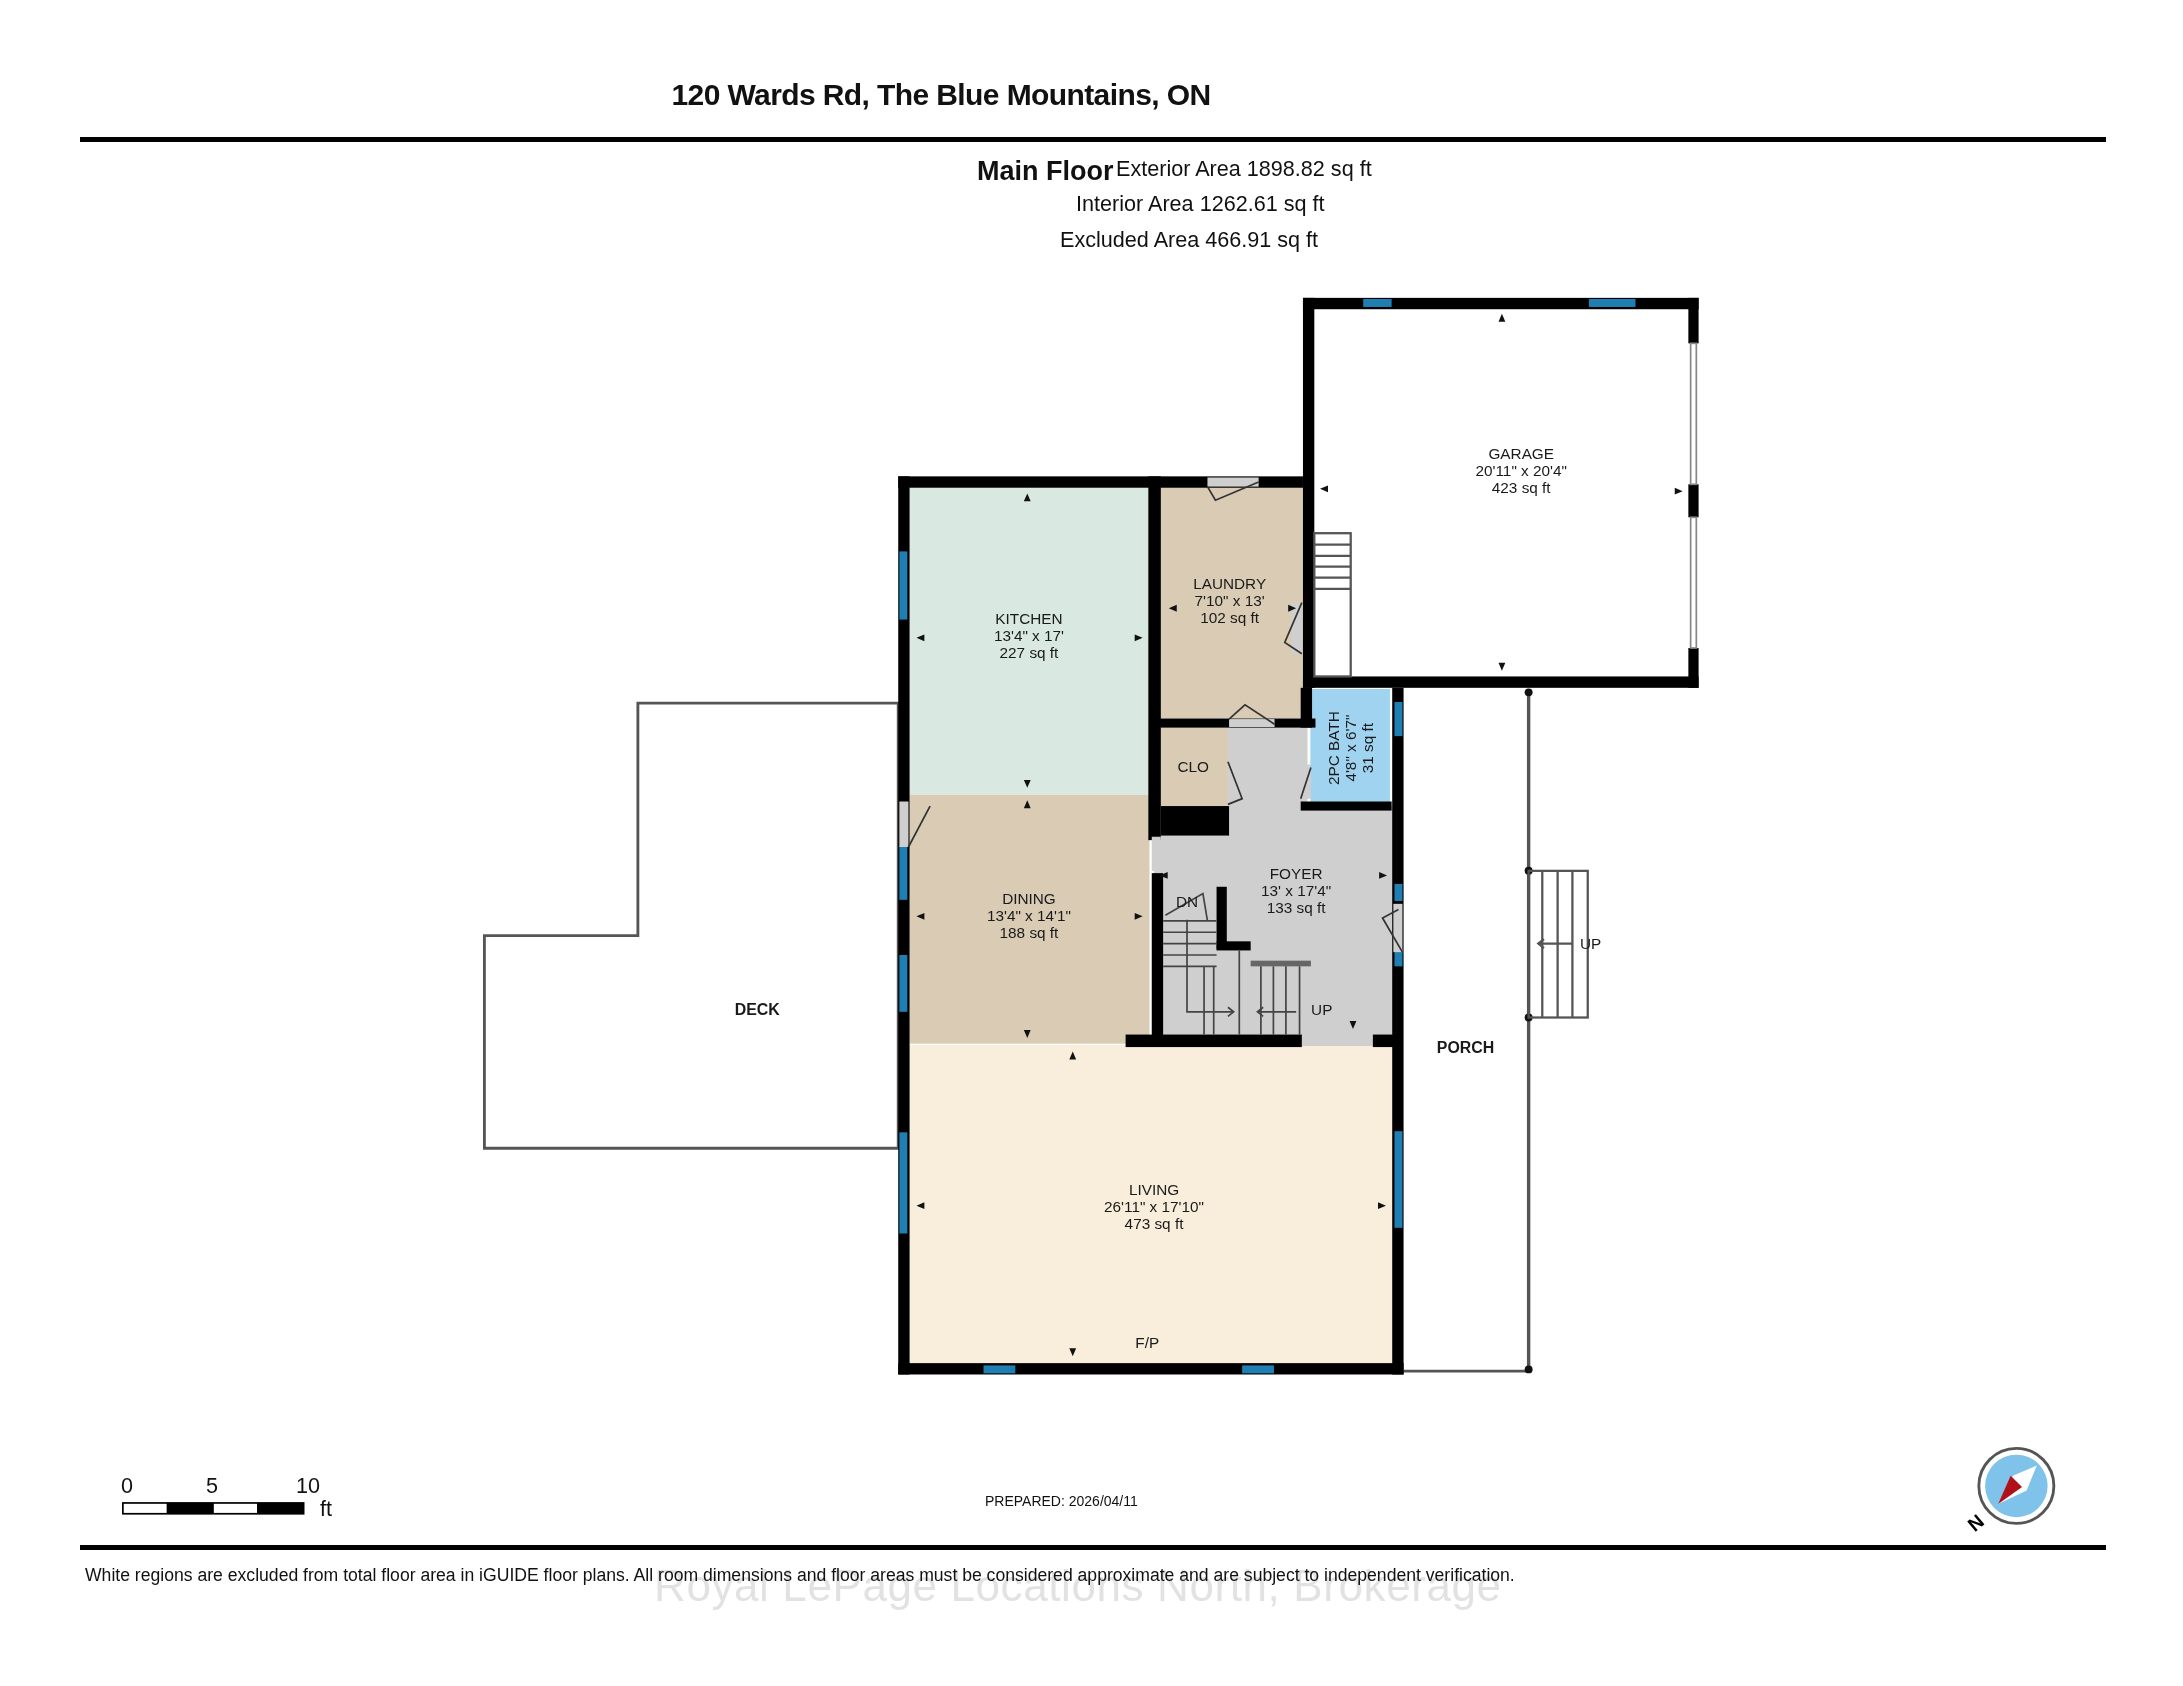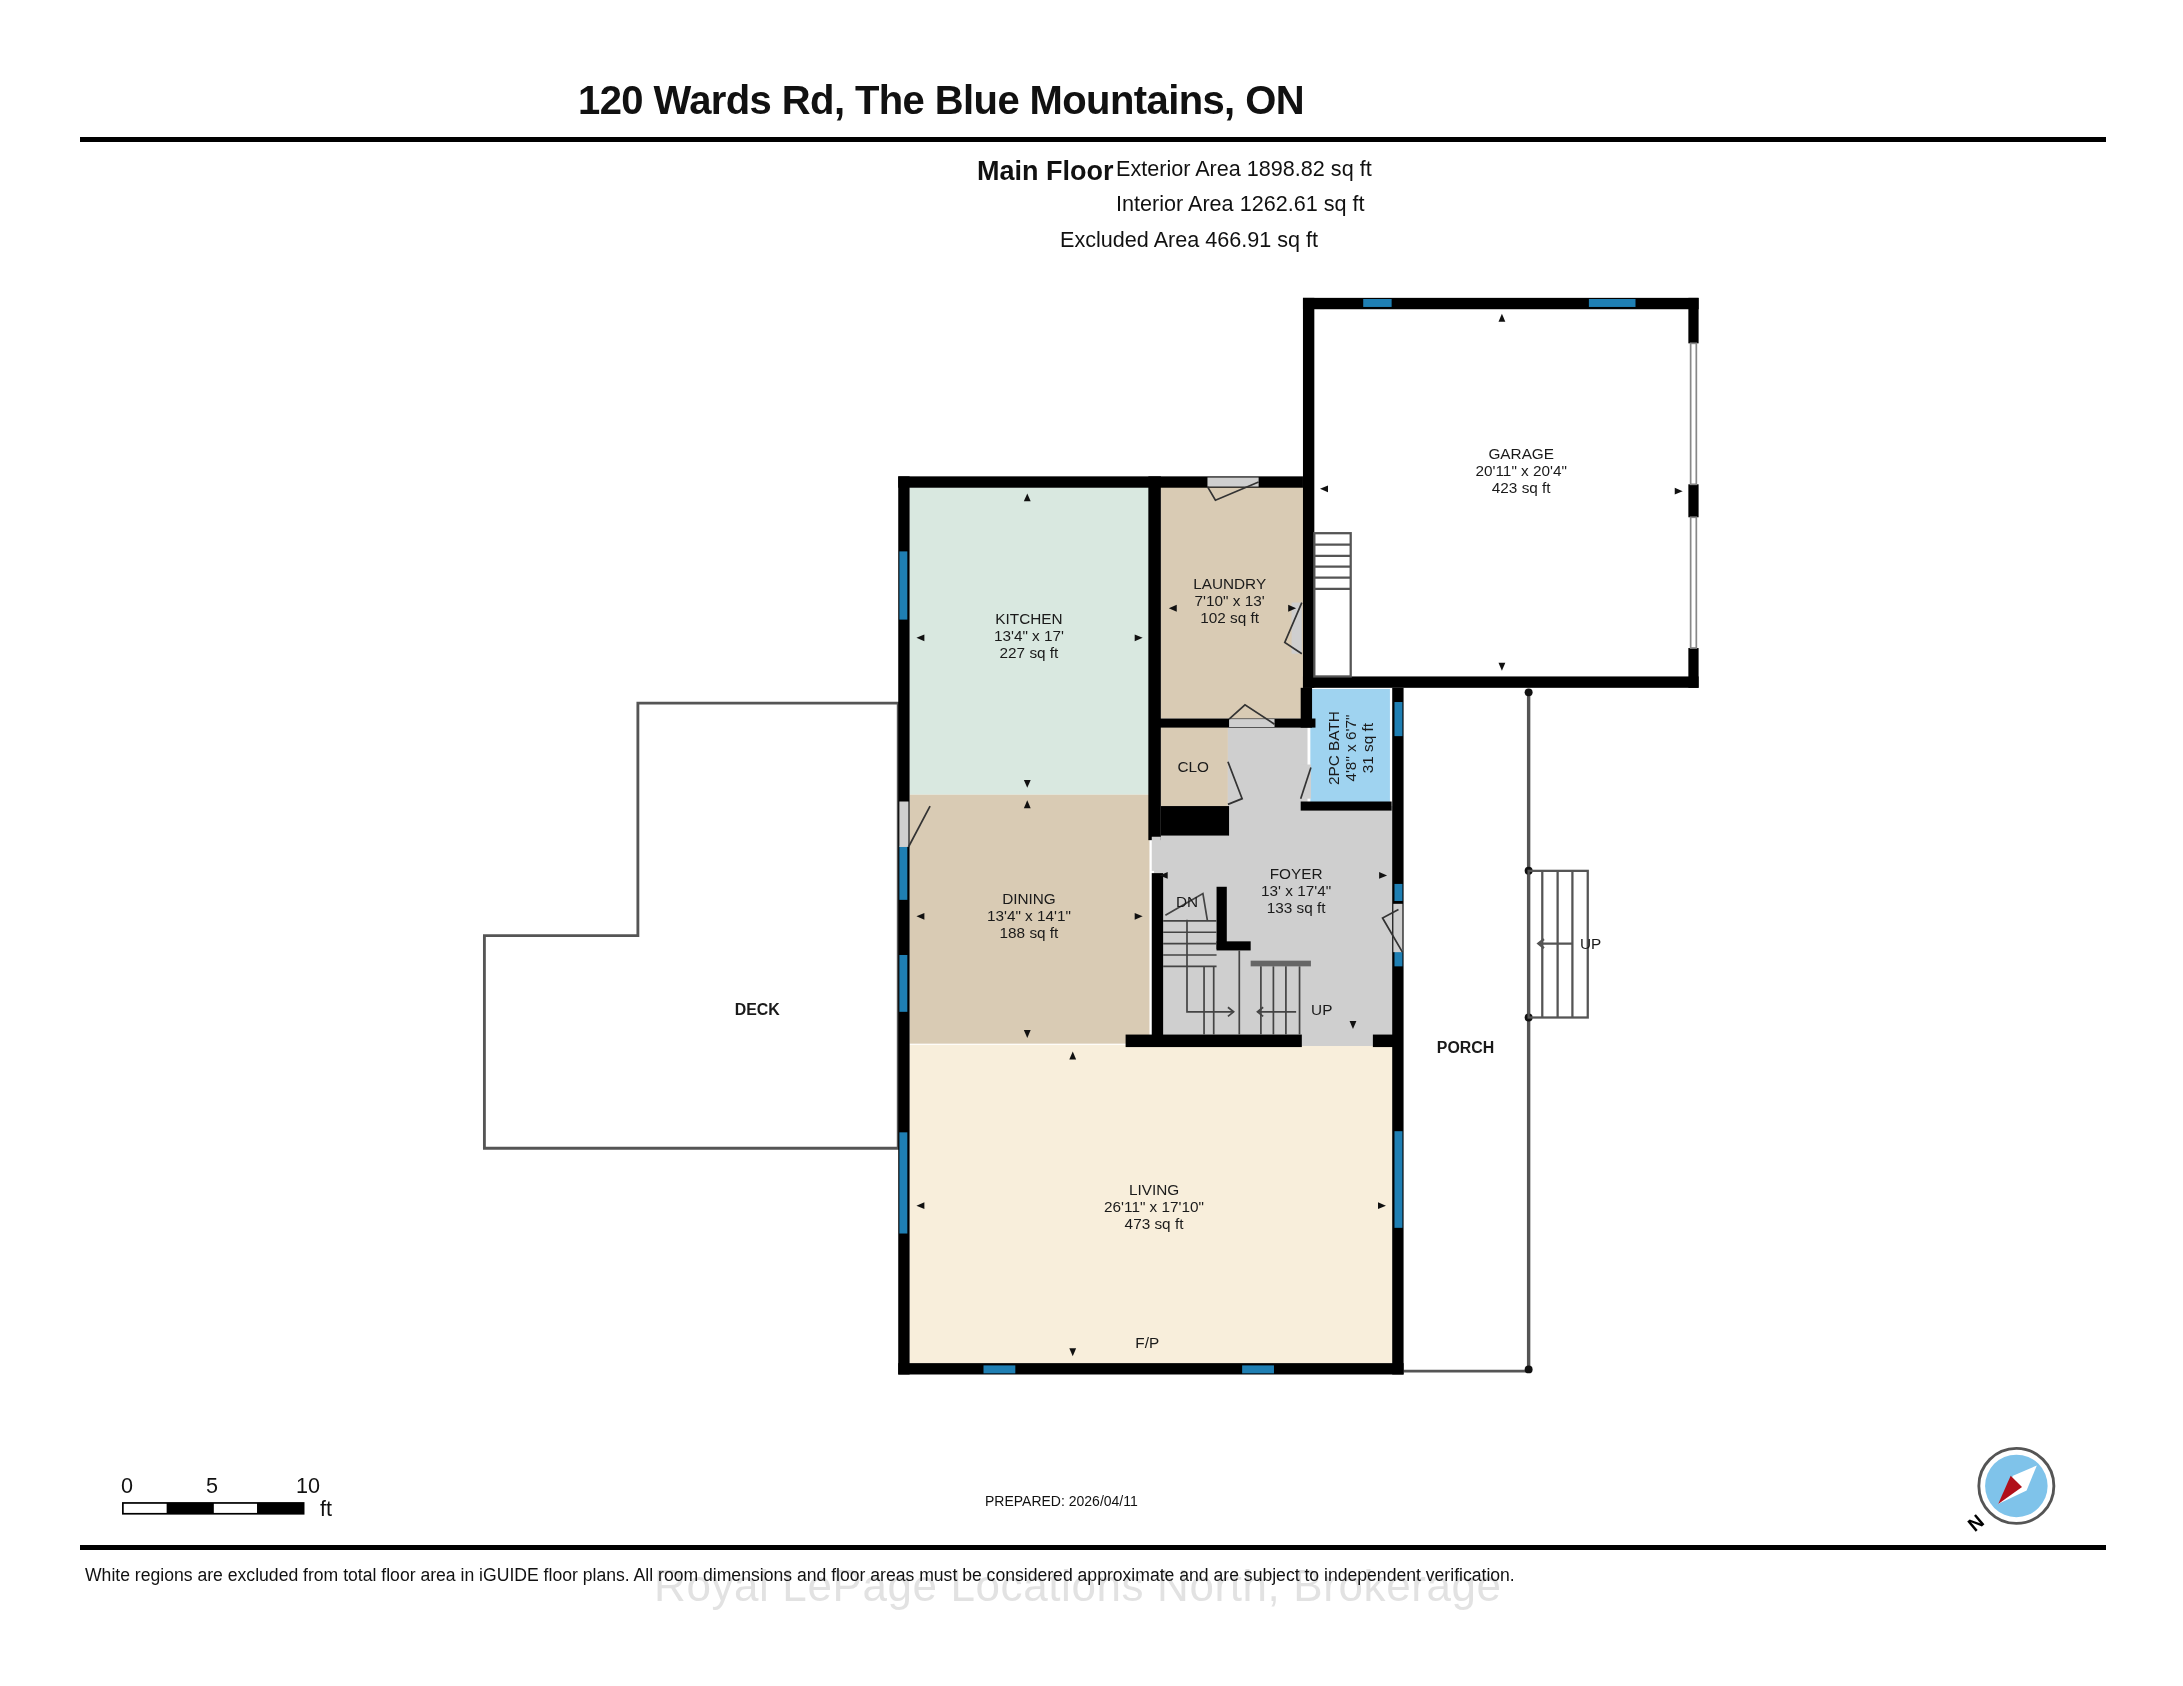--- a/index.html
+++ b/index.html
@@ -1,39 +1,39 @@
 <!DOCTYPE html>
 <html style="font-size:9px"><head>
 <meta charset="utf-8">
 <style>
   html, body { margin: 0; padding: 0; background: #ffffff; }
   body { width: 2183px; height: 1686px; position: relative; overflow: hidden;
          font-family: "Liberation Sans", "DejaVu Sans", sans-serif; color: #111; }
   .abs { position: absolute; }
-  .title { left: 0; width: 1882px; top: 78px; text-align: center; font-size: 40px; font-weight: bold; letter-spacing: -0.6px; }
+  .title { left: 0; width: 1882px; top: 78px; text-align: center; font-size: 30px; font-weight: bold; letter-spacing: -0.6px; }
   .rule { height: 5.1px; background: #000; }
   .info-label { font-size: 27px; font-weight: bold; }
   .info-val { font-size: 21.6px; }
   svg.plan { position: absolute; left: 0; top: 0; }
   .room-label { font-family: "Liberation Sans", sans-serif; font-size: 27px; fill: #1a1a1a; text-anchor: middle; }
   .tag-label { font-family: "Liberation Sans", sans-serif; font-size: 28px; fill: #1a1a1a; text-anchor: middle; font-weight: bold; }
   .scale-num { font-size: 21.6px; }
   .prepared { font-size: 14px; }
   .disclaimer { font-size: 17.6px; }
   .watermark { font-size: 44px; color: rgba(150,150,150,0.28); white-space: nowrap; letter-spacing: 0.6px; }
 </style>
 </head>
 <body>
 
 <div class="abs title">120 Wards Rd, The Blue Mountains, ON</div>
 <div class="abs rule" style="left:80px; top:137px; width:2026px;"></div>
 
 <div class="abs info-label" style="left:977px; top:156px;">Main Floor</div>
 <div class="abs info-val" style="left:1116px; top:156px;">Exterior Area 1898.82 sq ft</div>
-<div class="abs info-val" style="left:1116px; top:191px;">Interior Area 1262.61 sq ft</div>
+<div class="abs info-val" style="left:1076px; top:191px;">Interior Area 1262.61 sq ft</div>
 <div class="abs info-val" style="left:1060px; top:227px;">Excluded Area 466.91 sq ft</div>
 
 <svg class="plan" width="2183" height="1686" viewBox="0 0 3840 2966" xmlns="http://www.w3.org/2000/svg">
 
   <polygon points="1122,1237 1580,1237 1580,2020 852,2020 852,1646 1122,1646" fill="#ffffff" stroke="#555" stroke-width="5"></polygon>
 
   <rect x="1600" y="856" width="422" height="542" fill="#d9e8e0"></rect>
   <rect x="1600" y="1398" width="422" height="438" fill="#d9cbb4"></rect>
   <rect x="1600" y="1838" width="850" height="560" fill="#f8eedb"></rect>
   <rect x="2042" y="856" width="250" height="408" fill="#d9cbb4"></rect>

